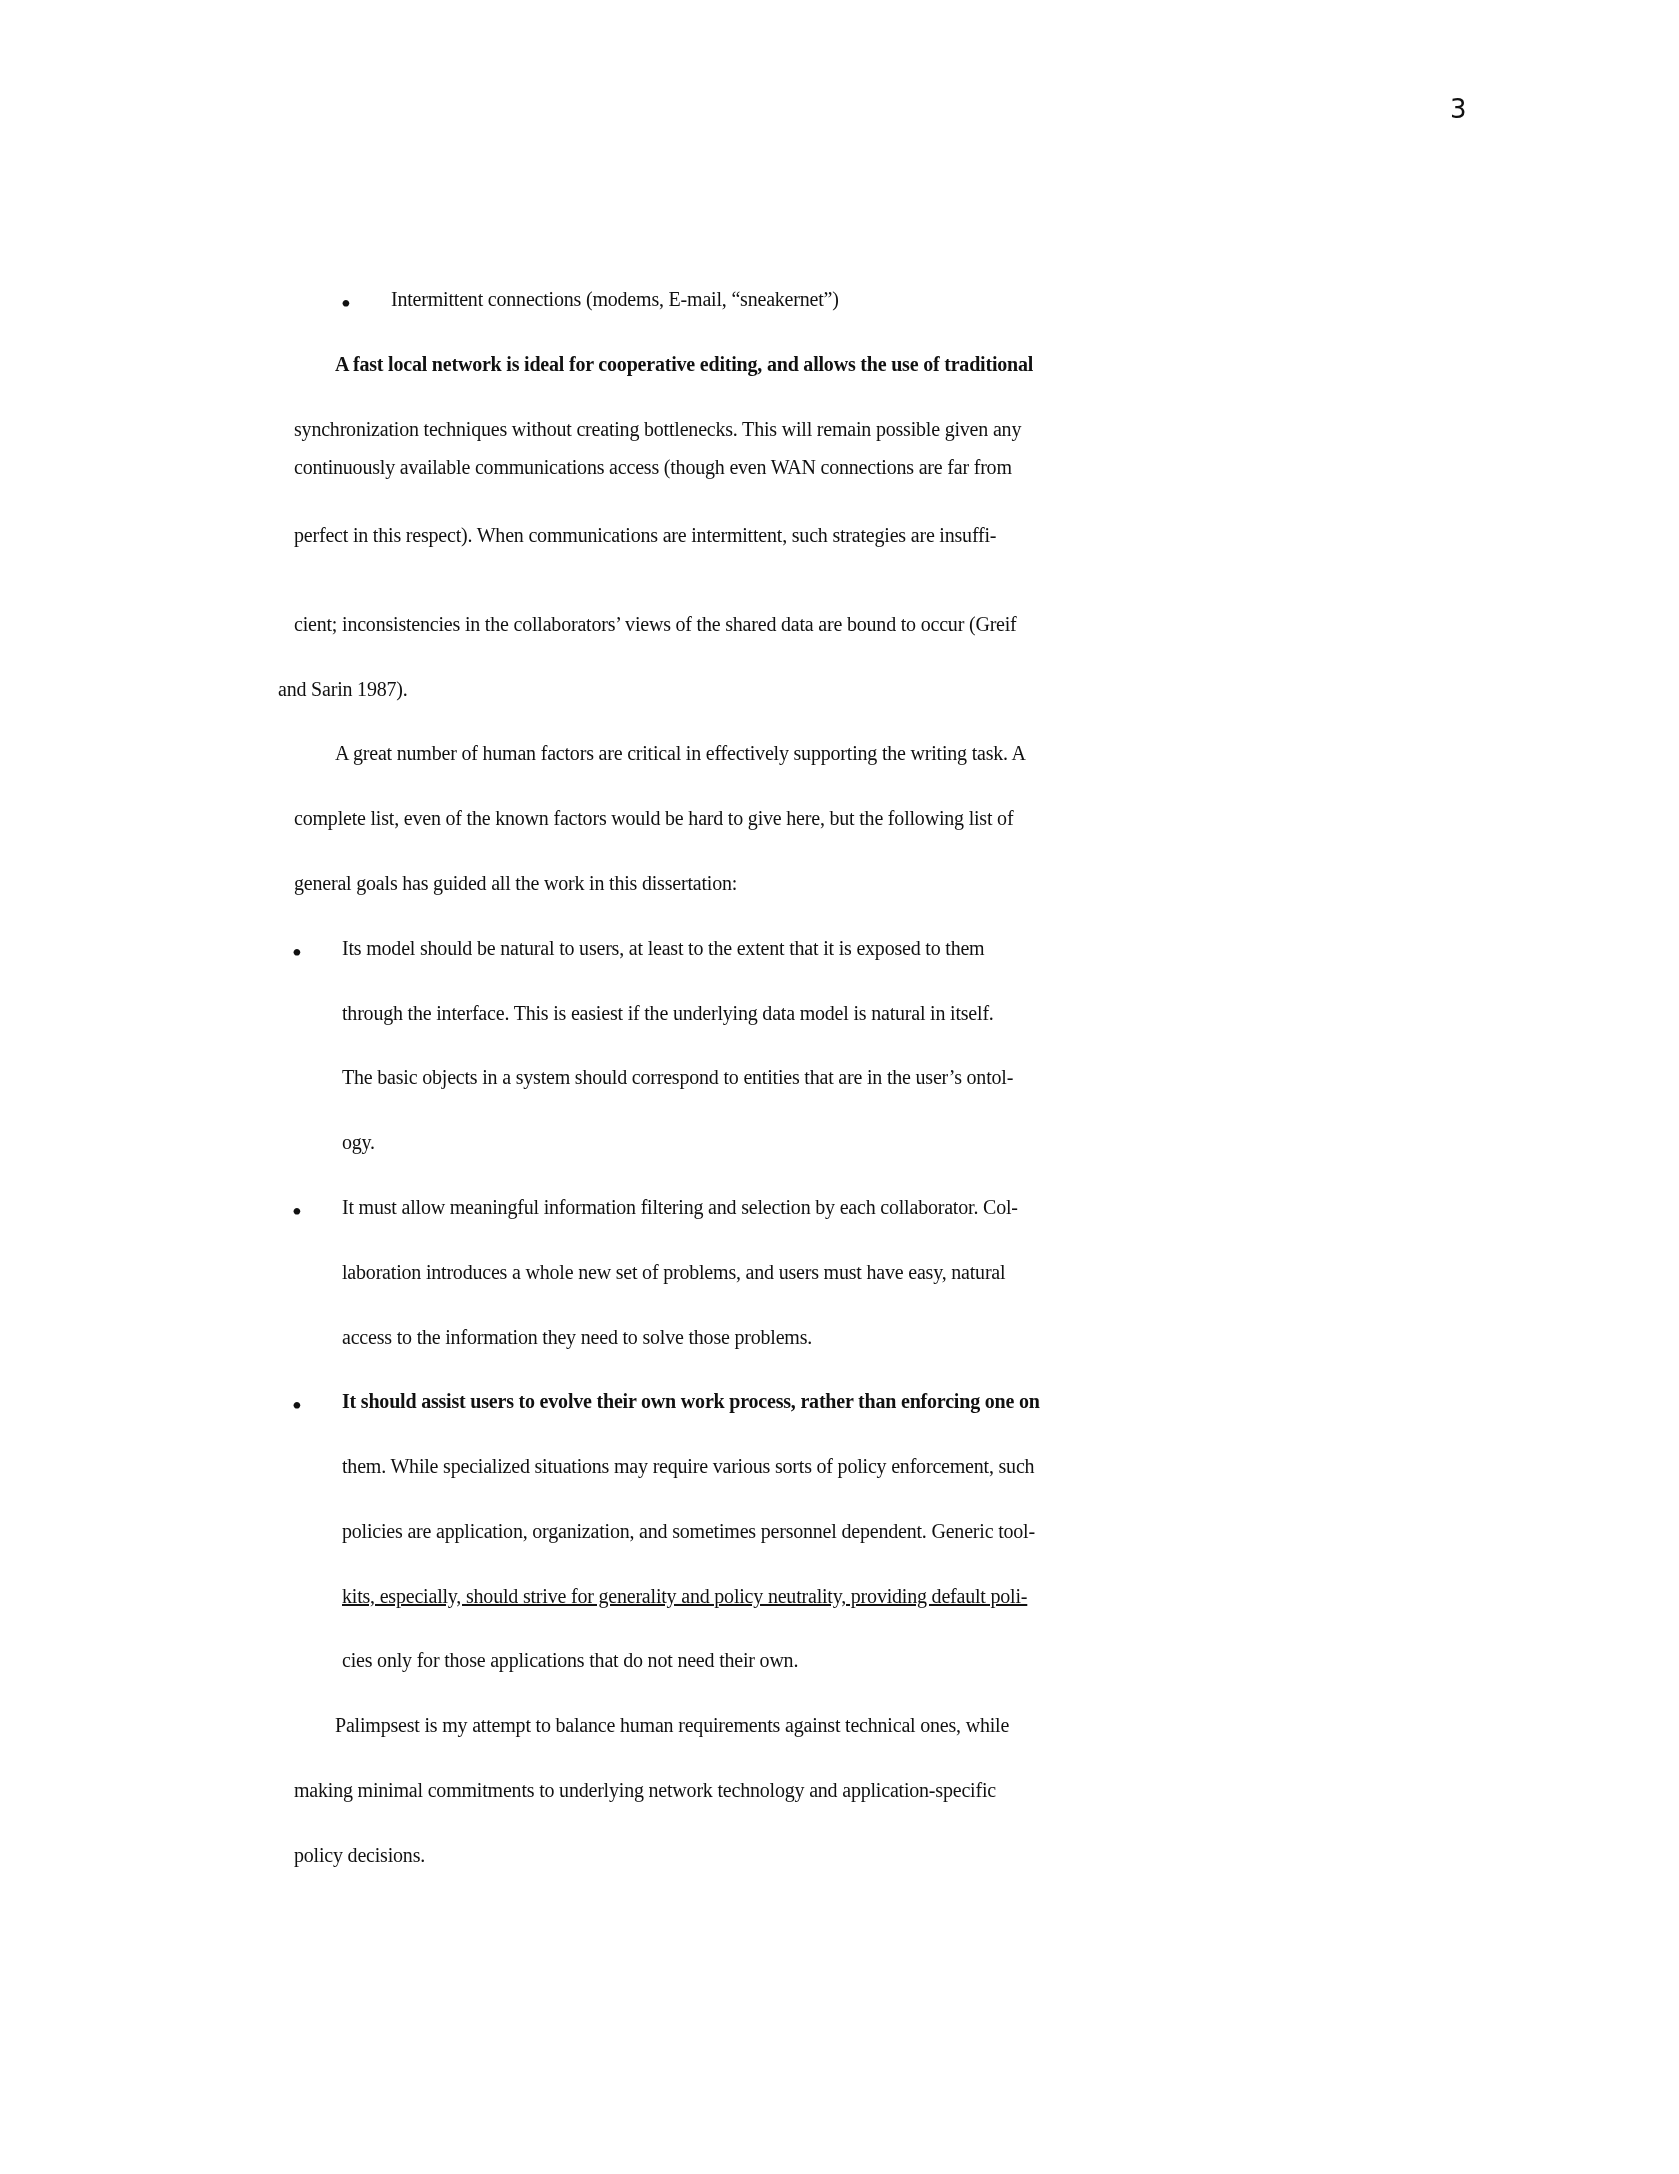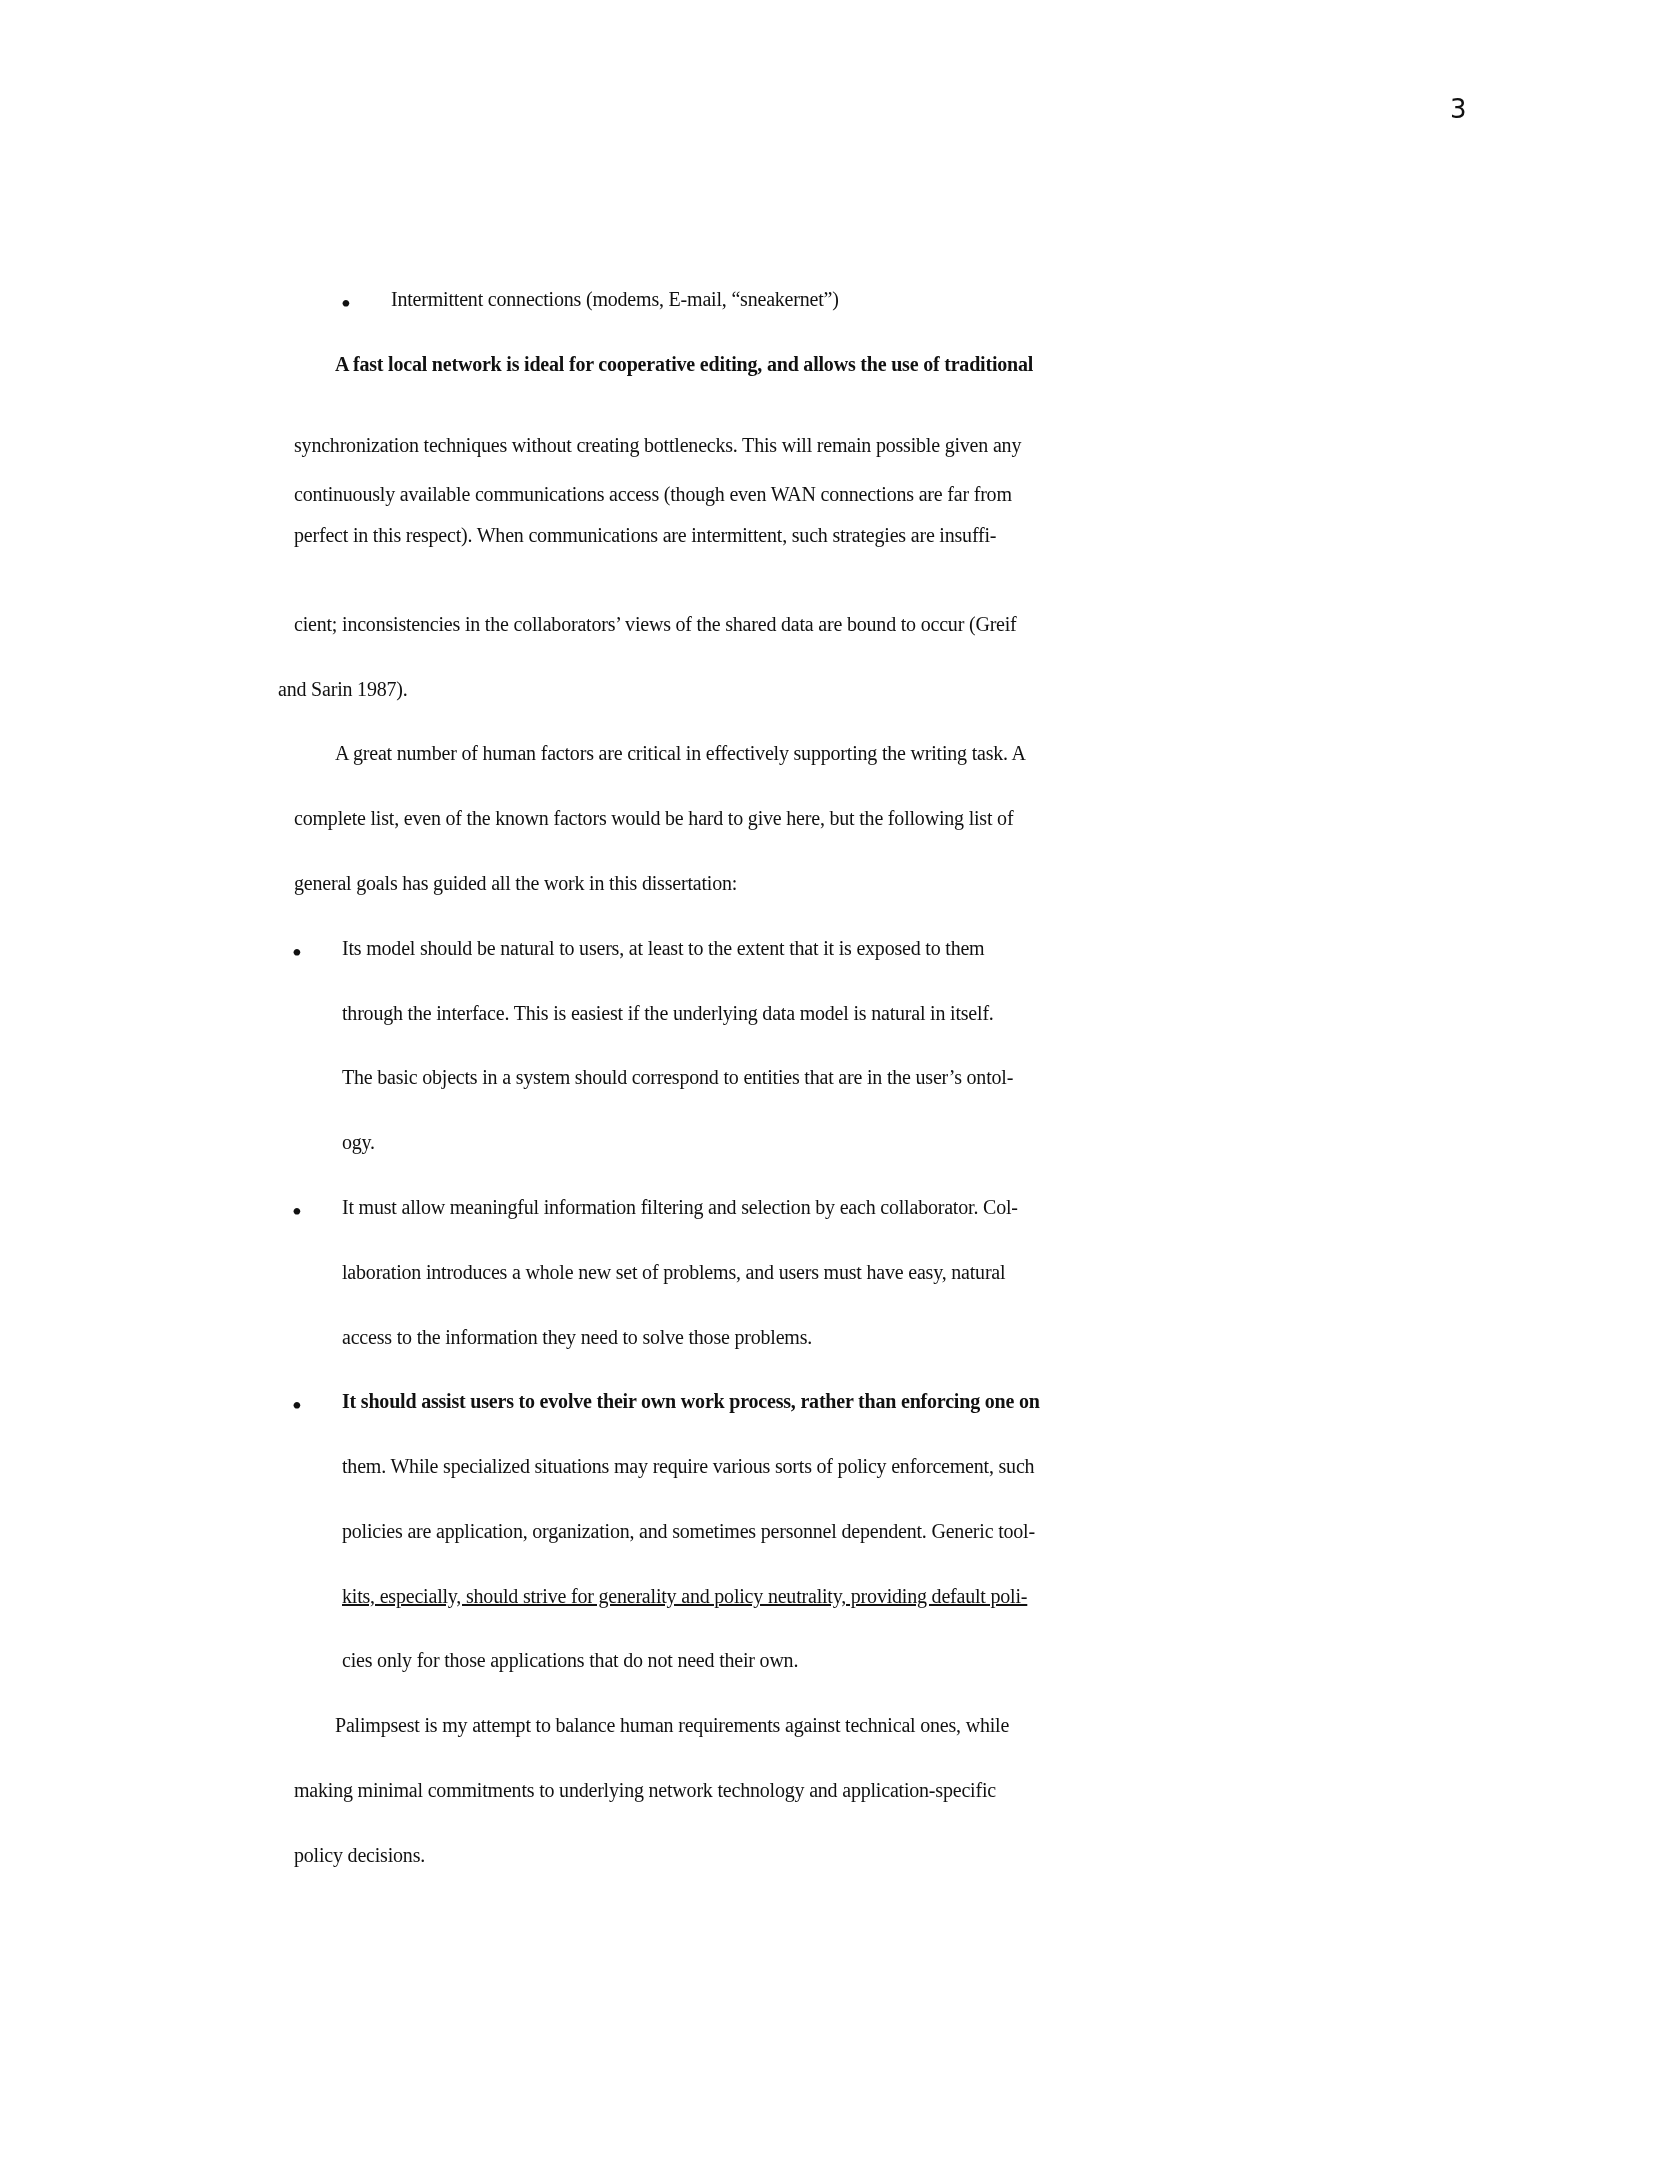--- a/index.html
+++ b/index.html
@@ -15,22 +15,22 @@
 <div>
   <div class="page-number">3</div>
 
   <div>
     <span class="bullet" style="left:341px; top:288px;">•</span>
     <span class="line" style="left:391px; top:288px;">Intermittent connections (modems, E-mail, “sneakernet”)</span>
   </div>
 
   <div>
     <span class="line" style="left:335px; top:353px;font-weight:bold;">A fast local network is ideal for cooperative editing, and allows the use of traditional</span>
-    <span class="line" style="left:294px; top:434px;">synchronization techniques without creating bottlenecks. This will remain possible given any</span>
-    <span class="line" style="left:294px; top:483px;">continuously available communications access (though even WAN connections are far from</span>
+    <span class="line" style="left:294px; top:418px;">synchronization techniques without creating bottlenecks. This will remain possible given any</span>
+    <span class="line" style="left:294px; top:456px;">continuously available communications access (though even WAN connections are far from</span>
     <span class="line" style="left:294px; top:524px;">perfect in this respect). When communications are intermittent, such strategies are insuffi-</span>
     <span class="line" style="left:294px; top:613px;">cient; inconsistencies in the collaborators’ views of the shared data are bound to occur (Greif</span>
     <span class="line" style="left:278px; top:678px;">and Sarin 1987).</span>
   </div>
 
   <div>
     <span class="line" style="left:335px; top:742px;">A great number of human factors are critical in effectively supporting the writing task. A</span>
     <span class="line" style="left:294px; top:807px;">complete list, even of the known factors would be hard to give here, but the following list of</span>
     <span class="line" style="left:294px; top:872px;">general goals has guided all the work in this dissertation:</span>
   </div>

